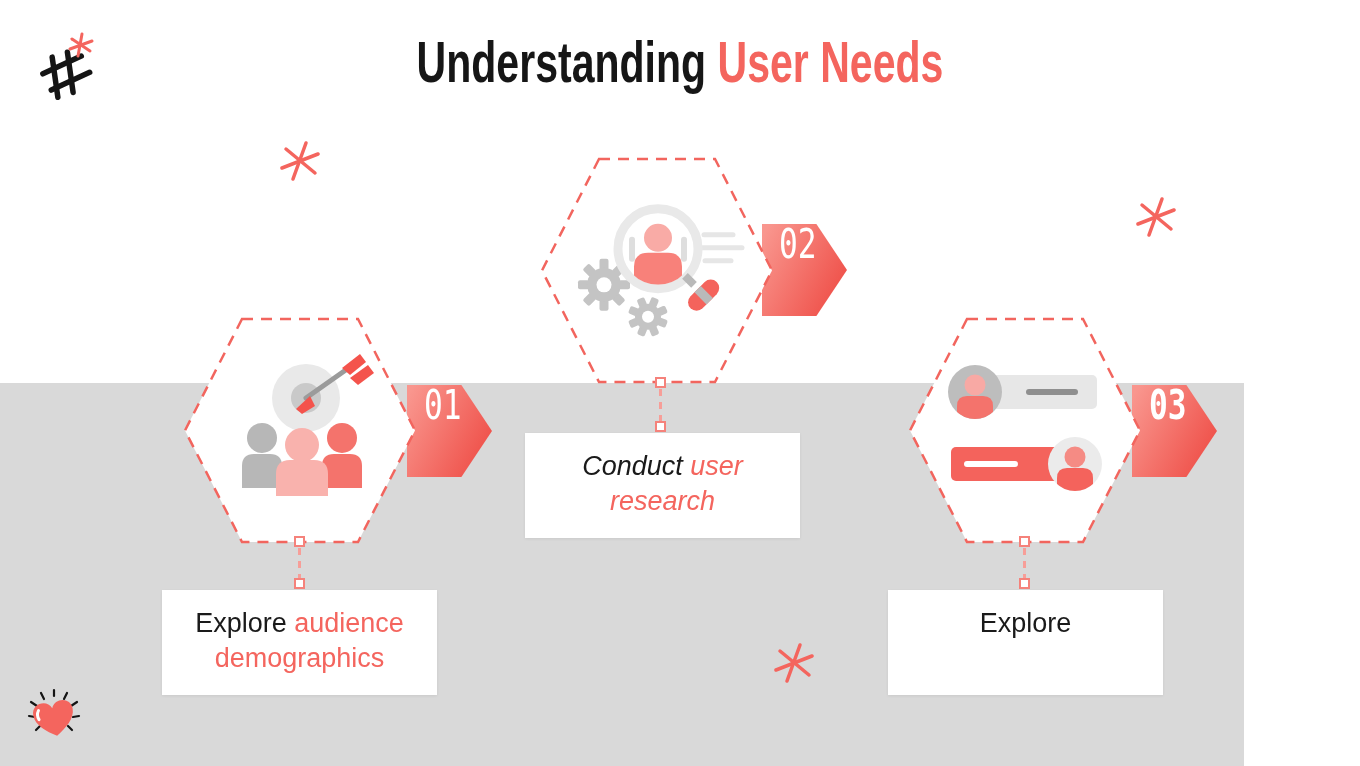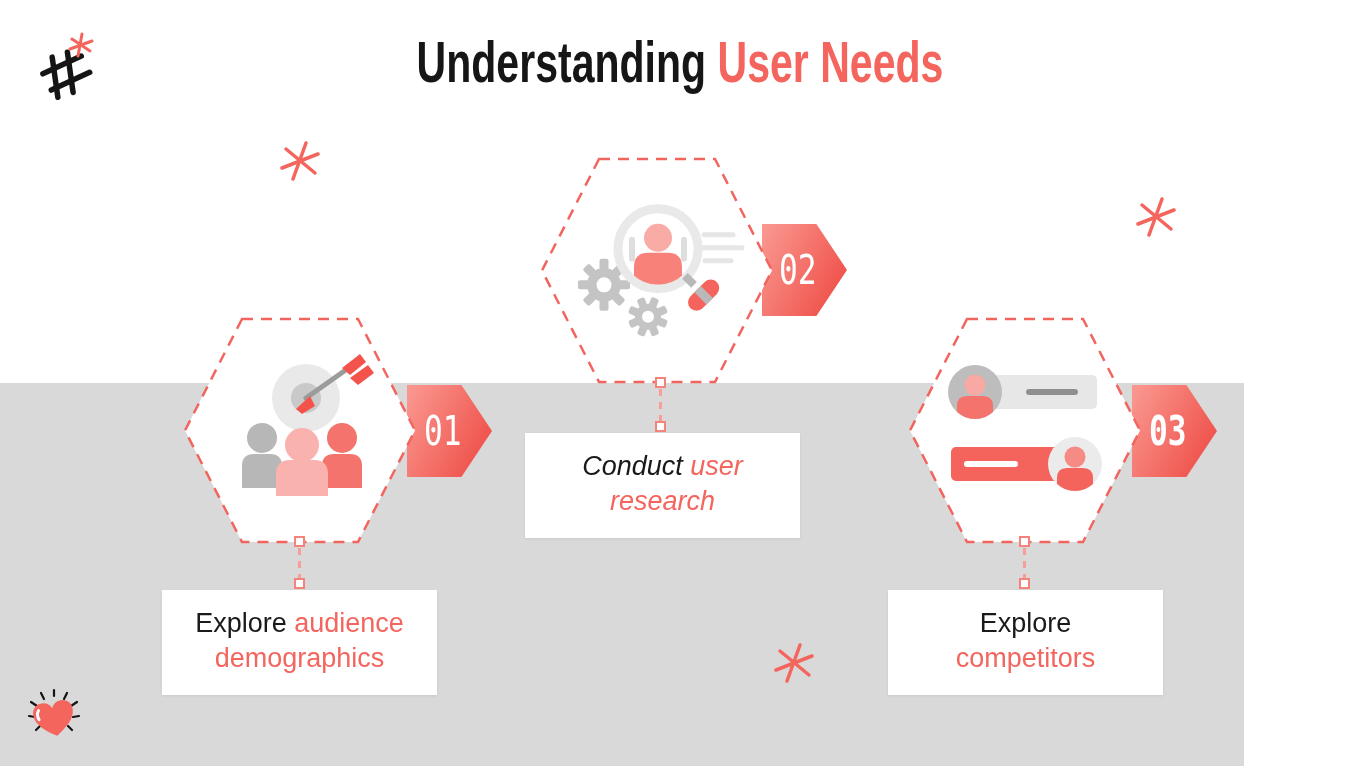--- a/index.html
+++ b/index.html
@@ -14,21 +14,21 @@
            transform:scaleX(.72); transform-origin:50% 50%; white-space:nowrap; }
   .title .t-ink { color:#161616; }
   .title .t-accent { color:#f4655e; }
 
   .deco { position:absolute; }
 
   
   .banner { position:absolute; width:85px; height:92px; z-index:1;
             clip-path:polygon(0% 0%, 64% 0%, 100% 50%, 64% 100%, 0% 100%);
             background:linear-gradient(118deg,#f9968e 5%,#ee4a43 95%);
-            display:flex; align-items:center; justify-content:center; }
+            display:flex; align-items:flex-start; justify-content:center; }
   .banner .num { color:#ffffff; font-family:"DejaVu Sans Mono", monospace;
                  font-size:40px; line-height:1; display:inline-block;
                  transform:scaleX(.78); padding-right:16px; }
   .s1-banner { left:407px; top:385px; }
   .s2-banner { left:762px; top:224px; }
   .s3-banner { left:1132px; top:385px;font-weight:bold; }
 
   
   .hex { position:absolute; width:234px; height:227px; z-index:2; }
   .s1-hex { left:183px; top:317px; }
@@ -275,15 +275,14 @@
         <circle cx="140" cy="104" r="10.5" fill="#f58b84"></circle>
         <path d="M122,138 L122,125 Q122,115 132,115 L148,115 Q158,115 158,125 L158,138 Z" fill="#f4635c"></path>
       </g>
     </svg>
   </div>
   <div class="conn-line c3-line"></div>
   <div class="conn-sq c3-sq-a"></div>
   <div class="conn-sq c3-sq-b"></div>
   <div class="label-box s3-box">
     <div class="lbl-line"><span class="ink">Explore</span><span class="accent"></span></div>
-    <div class="lbl-line"><span class="accent">competitors</span></div>
   </div>
 </div>
 
 </body></html>

